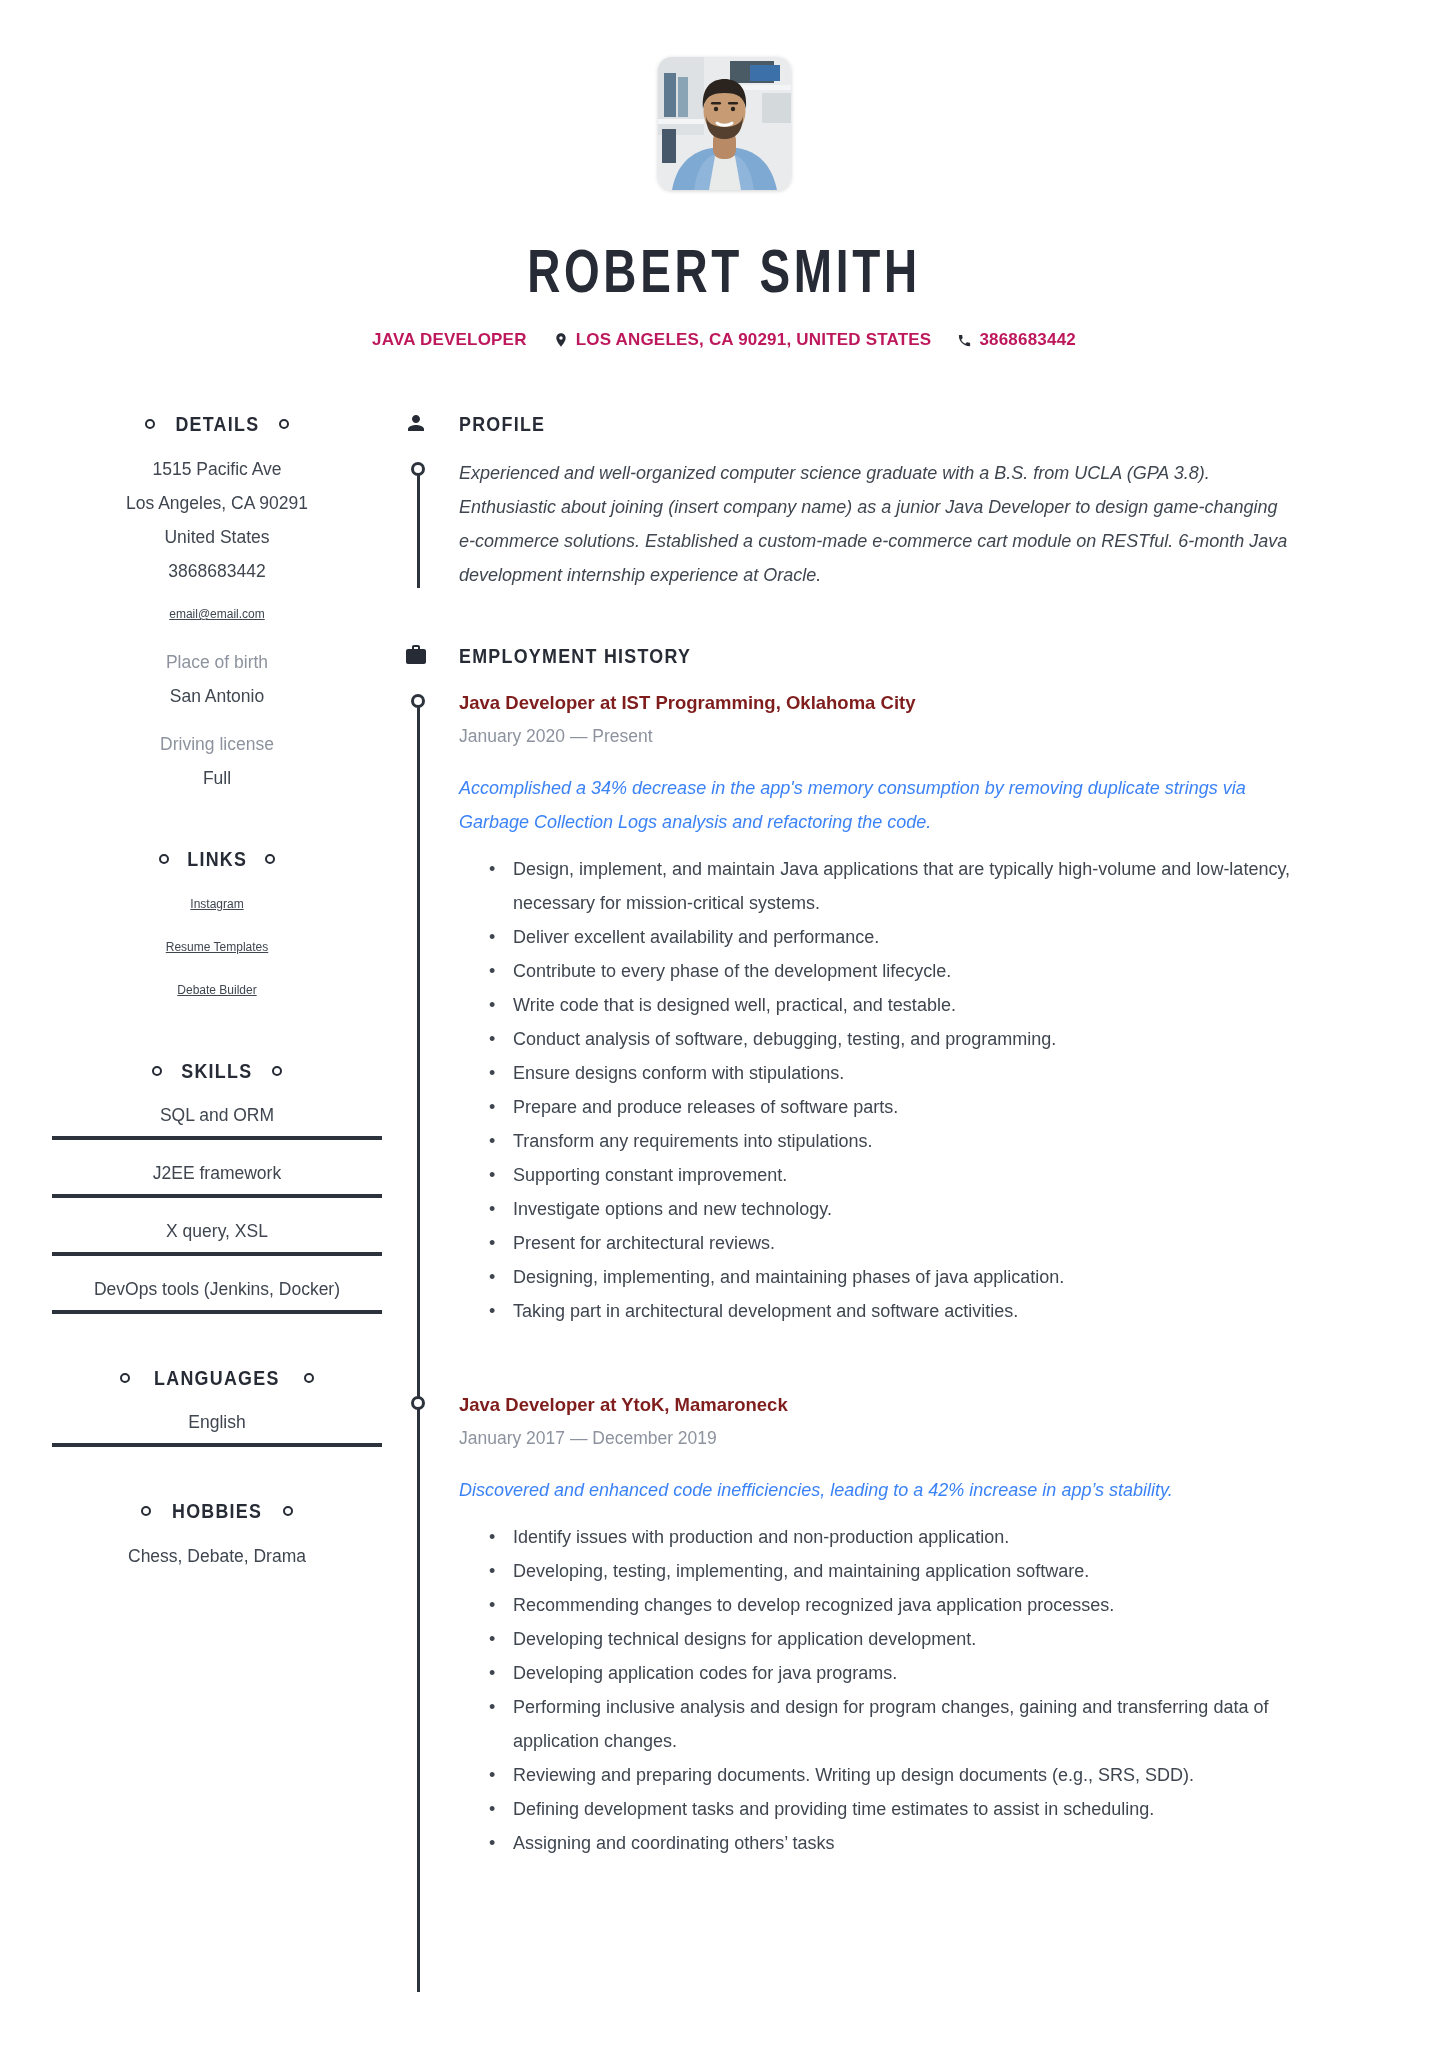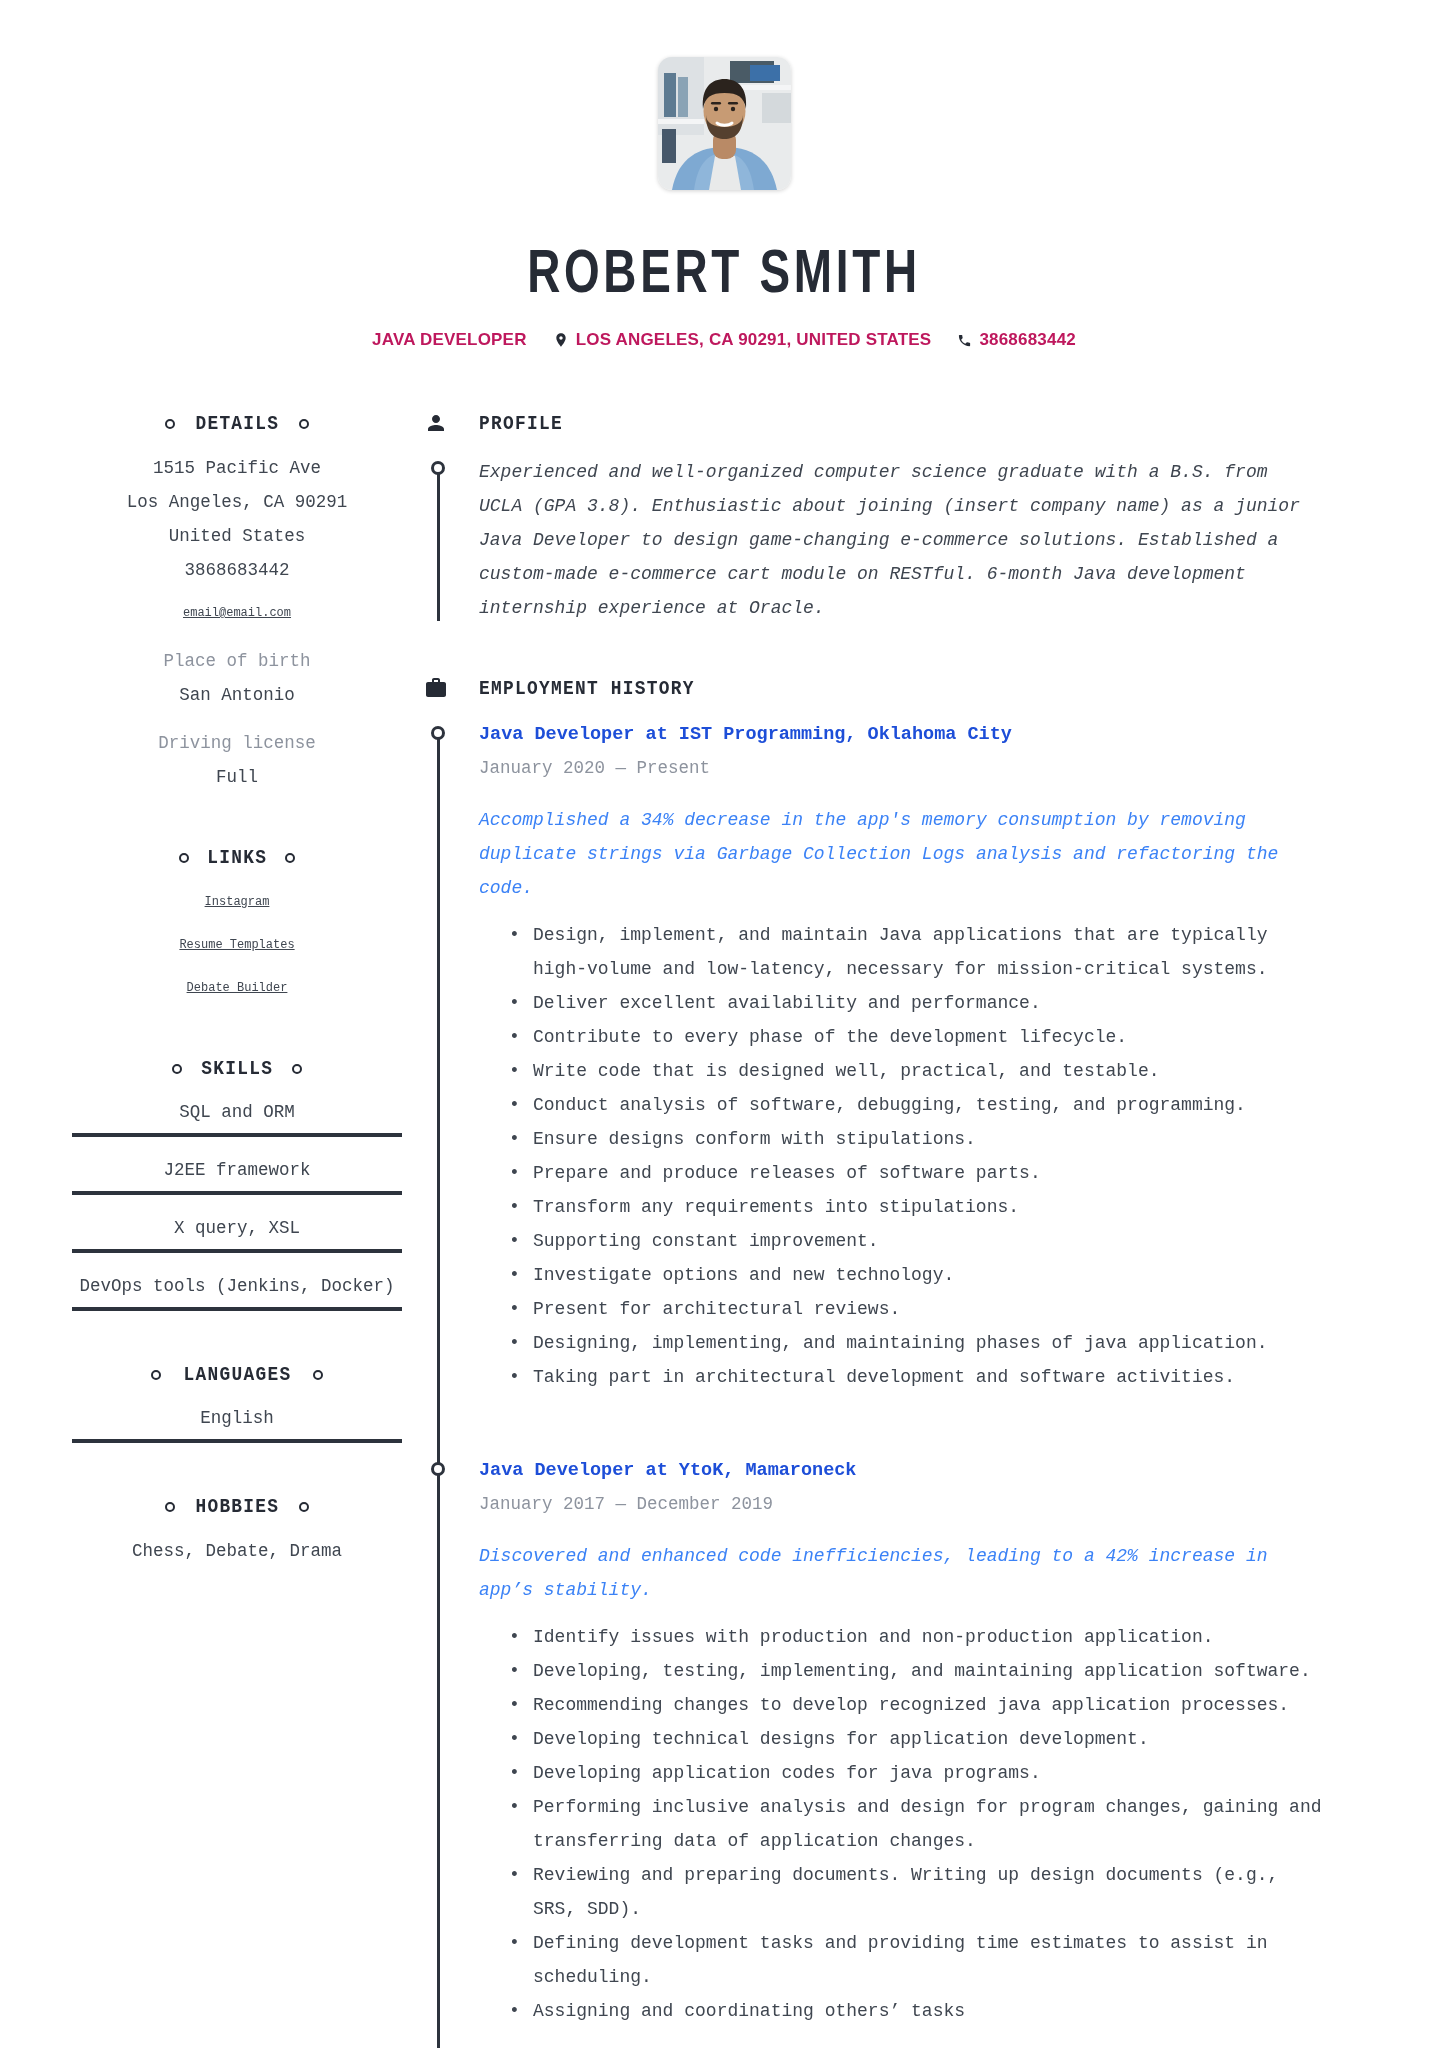--- a/index.html
+++ b/index.html
@@ -9,21 +9,21 @@
   .hdr{text-align:center;padding-top:57px;}
   .photo-wrap{width:133px;height:133px;border-radius:14px;overflow:hidden;display:inline-block;box-shadow:0 1px 4px rgba(0,0,0,.18);}
   .photo-wrap svg{display:block;}
   h1.name{margin:46px 0 0;color:#262b35;font-size:62px;font-weight:700;line-height:1;}
   h1.name .cond{display:inline-block;transform:scaleX(.74);transform-origin:center;letter-spacing:5px;white-space:nowrap;}
   .meta{margin-top:28px;display:flex;justify-content:center;align-items:center;gap:26px;
         font-size:17px;font-weight:700;color:#be185d;letter-spacing:.2px;}
   .meta .m-item{display:flex;align-items:center;gap:7px;}
   .meta svg{display:block;}
   
-  .grid{display:flex;padding:0 78px 0 72px;margin-top:62px;align-items:flex-start;font-family:Liberation Mono, monospace;}
+  .grid{display:flex;padding:0 78px 0 52px;margin-top:62px;align-items:flex-start;}
   .sidebar{width:330px;flex:none;text-align:center;}
   .main{flex:1;margin-left:14px;padding-left:63px;position:relative;min-width:0;}
   
   .side-head{display:flex;align-items:center;justify-content:center;gap:13px;color:#262b35;margin:0 0 16px;}
   .ring{width:6px;height:6px;border:2px solid #262b35;border-radius:50%;flex:none;background:#fff;}
   .side-head .t{font-size:21px;font-weight:700;display:inline-block;transform:scaleX(.85);transform-origin:center;letter-spacing:1.5px;white-space:nowrap;}
   .side-sec{margin-bottom:52px;}
   .side-line{font-size:17.5px;line-height:34px;color:#3f4650;}
   a.side-link{display:block;color:#3f4650;text-decoration:underline;font-size:12px;line-height:34px;margin:9px 0;cursor:pointer;}
   .side-label{color:#8d939e;font-size:17.5px;line-height:34px;margin-top:14px;}
@@ -37,21 +37,21 @@
   .sec-icon svg{display:block;}
   .tblock{position:relative;}
   .tdot{position:absolute;left:-48px;top:6px;width:8px;height:8px;border:3px solid #2d333d;border-radius:50%;background:#fff;z-index:2;}
   .tline{position:absolute;left:-42px;top:12px;bottom:4px;width:3px;background:#2d333d;z-index:1;}
   .para{margin:0;font-style:italic;font-size:18px;line-height:34px;color:#3f4650;max-width:830px;}
   .sec{margin-bottom:52px;}
   .jobs{position:relative;}
   .jobs .tline-long{position:absolute;left:-42px;top:12px;height:calc(100% + 120px);width:3px;background:#2d333d;z-index:1;}
   .job{position:relative;}
   .job + .job{margin-top:62px;}
-  .job h3{margin:0;font-size:18.5px;font-weight:700;color:#1d4ed8;line-height:30px;}
+  .job h3{margin:0;font-size:18.5px;font-weight:700;color:#7f1d1d;line-height:30px;}
   .dates{color:#8d939e;font-size:17.5px;line-height:30px;margin-top:3px;}
   .summary{margin:20px 0 0;font-style:italic;font-size:18px;line-height:34px;color:#3b82f6;max-width:830px;}
   ul.bullets{margin:13px 0 0;padding:0 0 0 54px;list-style:none;}
   ul.bullets li{position:relative;font-size:18px;line-height:34px;color:#3f4650;max-width:790px;}
   ul.bullets li::before{content:'\2022';position:absolute;left:-24px;top:0;color:#3f4650;}
 </style>
 </head>
 <body>
 
 <div class="page">

